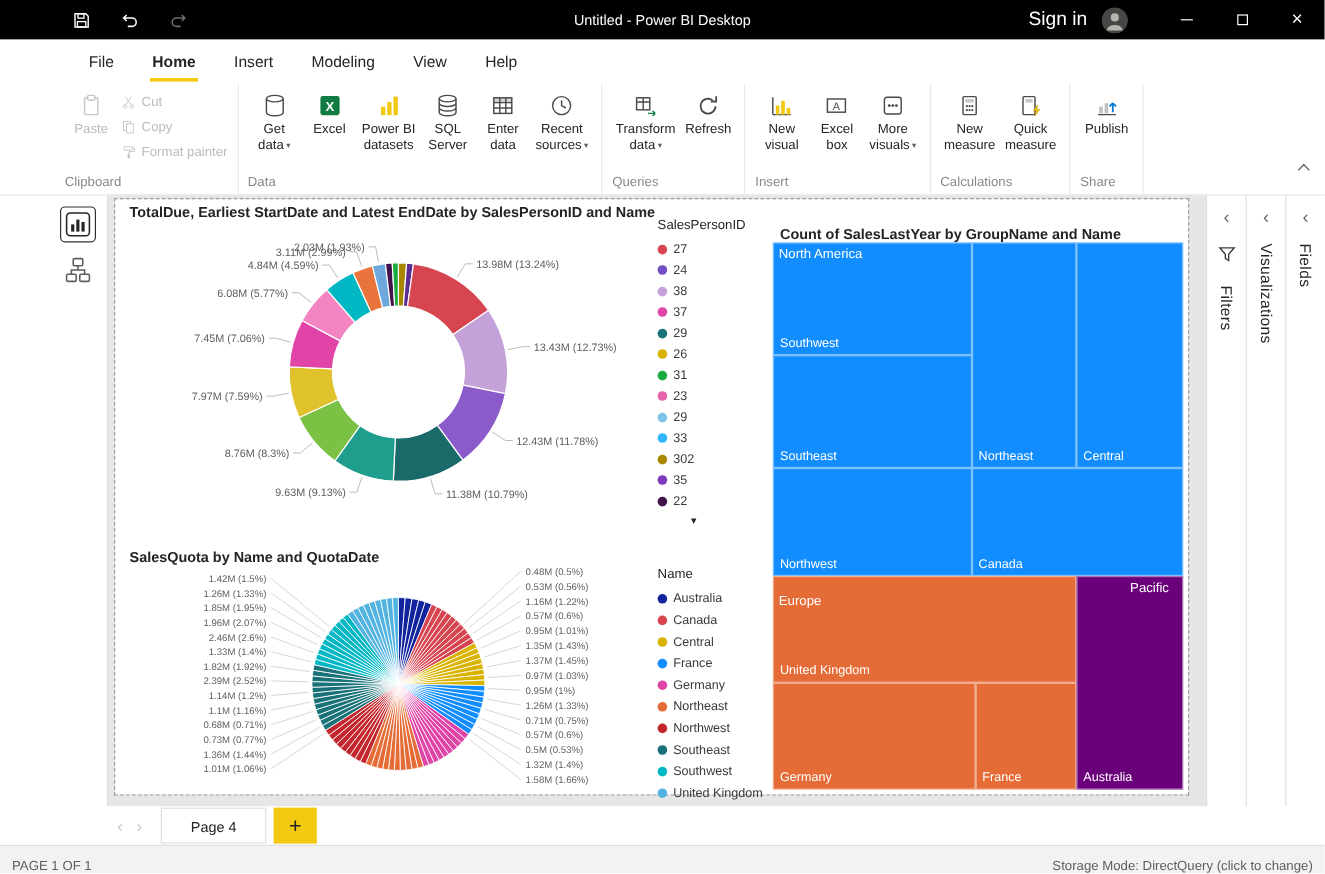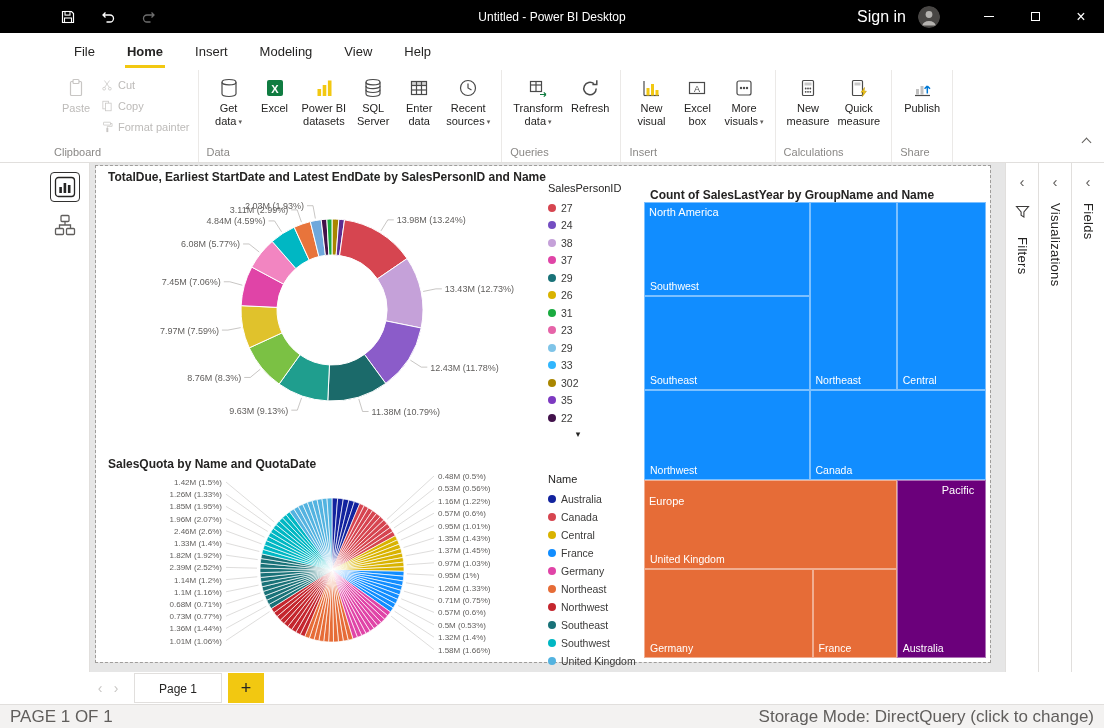--- a/index.html
+++ b/index.html
@@ -79,21 +79,21 @@
   .rp-label { writing-mode:vertical-rl; font-size:13px; color:#252423; margin-top:14px; letter-spacing:0.3px; }
 
   
   .tabbar { position:absolute; left:0; right:0; bottom:24px; height:32px; background:#fff; display:flex; align-items:center; }
   .tab-arrow { color:#c8c6c4; font-size:14px; width:16px; text-align:center; }
   .tab-arrow:first-child { margin-left:92px; }
   .tab { margin-left:10px; padding:0 24px; height:30px; line-height:30px; font-size:12px; color:#252423; background:#fff; border:1px solid #e1dfdd; }
   .tab-add { width:36px; height:30px; background:#F2C811; margin-left:6px; display:flex; align-items:center; justify-content:center; font-size:18px; color:#252423; }
 
   
-  .statusbar { position:absolute; left:0; right:0; bottom:0; height:24px; background:#f3f2f1; border-top:1px solid #e1dfdd; display:flex; align-items:center; justify-content:space-between; padding:0 10px; font-size:17px; color:#605e5c; }
+  .statusbar { position:absolute; left:0; right:0; bottom:0; height:24px; background:#f3f2f1; border-top:1px solid #e1dfdd; display:flex; align-items:flex-end; justify-content:space-between; padding:0 10px; font-size:11px; color:#605e5c; }
 
   svg text { font-family:"Liberation Sans","DejaVu Sans",sans-serif; }
 </style>
 </head>
 <body>
 
 <div class="window">
 
   <div class="titlebar">
     <div class="tb-left">
@@ -796,21 +796,21 @@
       </div>
       <div class="rpanel">
         <span class="rp-chev">‹</span>
         <div class="rp-label">Fields</div>
       </div>
     </div>
 
   <div class="tabbar">
     <span class="tab-arrow">‹</span>
     <span class="tab-arrow">›</span>
-    <div class="tab">Page 1</div>
+    <div class="tab">Page 4</div>
     <div class="tab-add">+</div>
   </div>
 
   <div class="status statusbar">
     <span>PAGE 1 OF 1</span>
     <span>Storage Mode: DirectQuery (click to change)</span>
   </div>
 
 </div>
 

